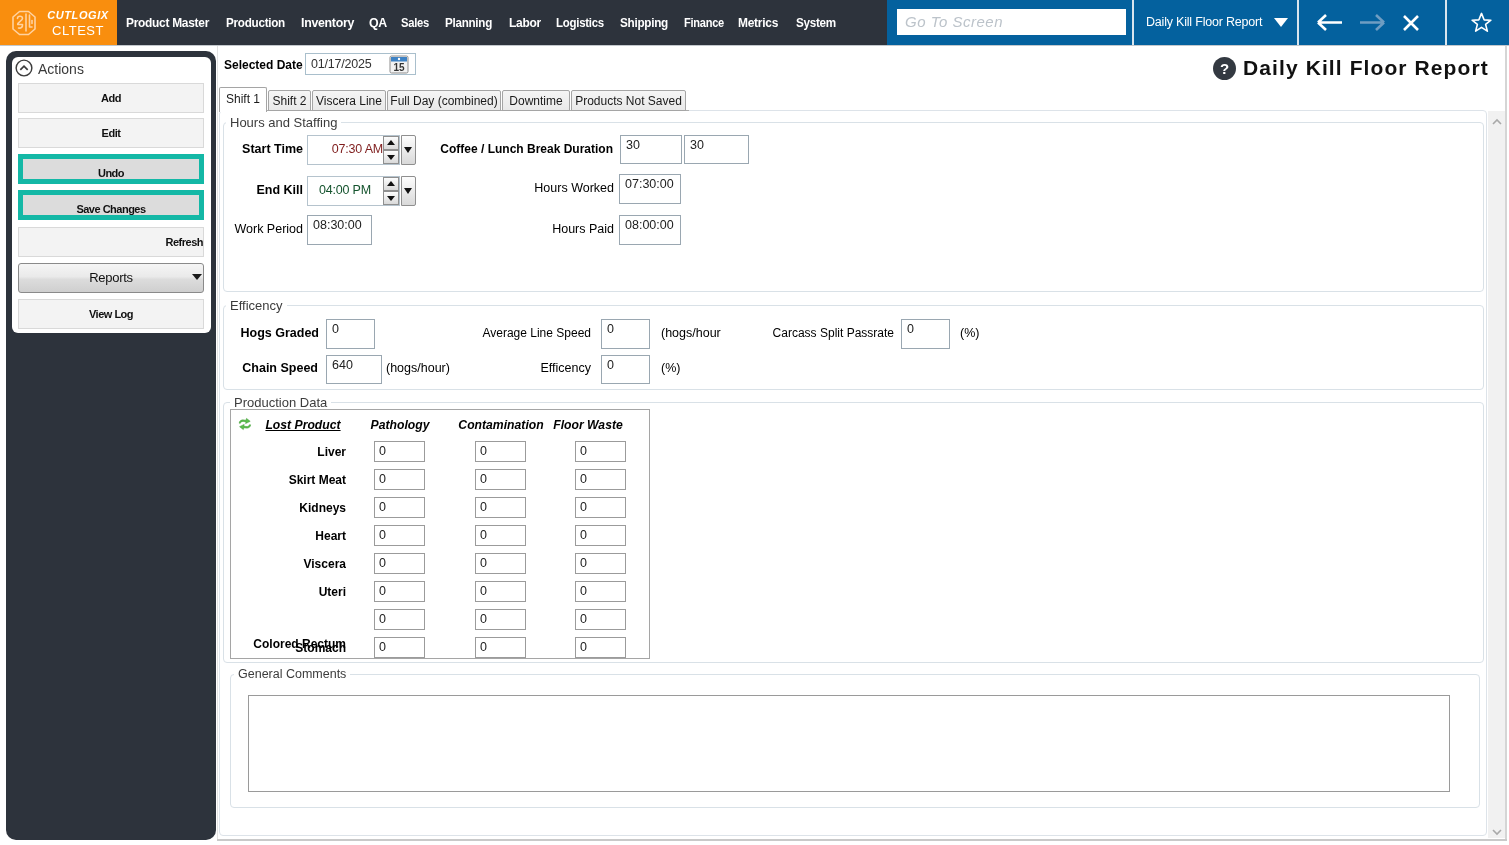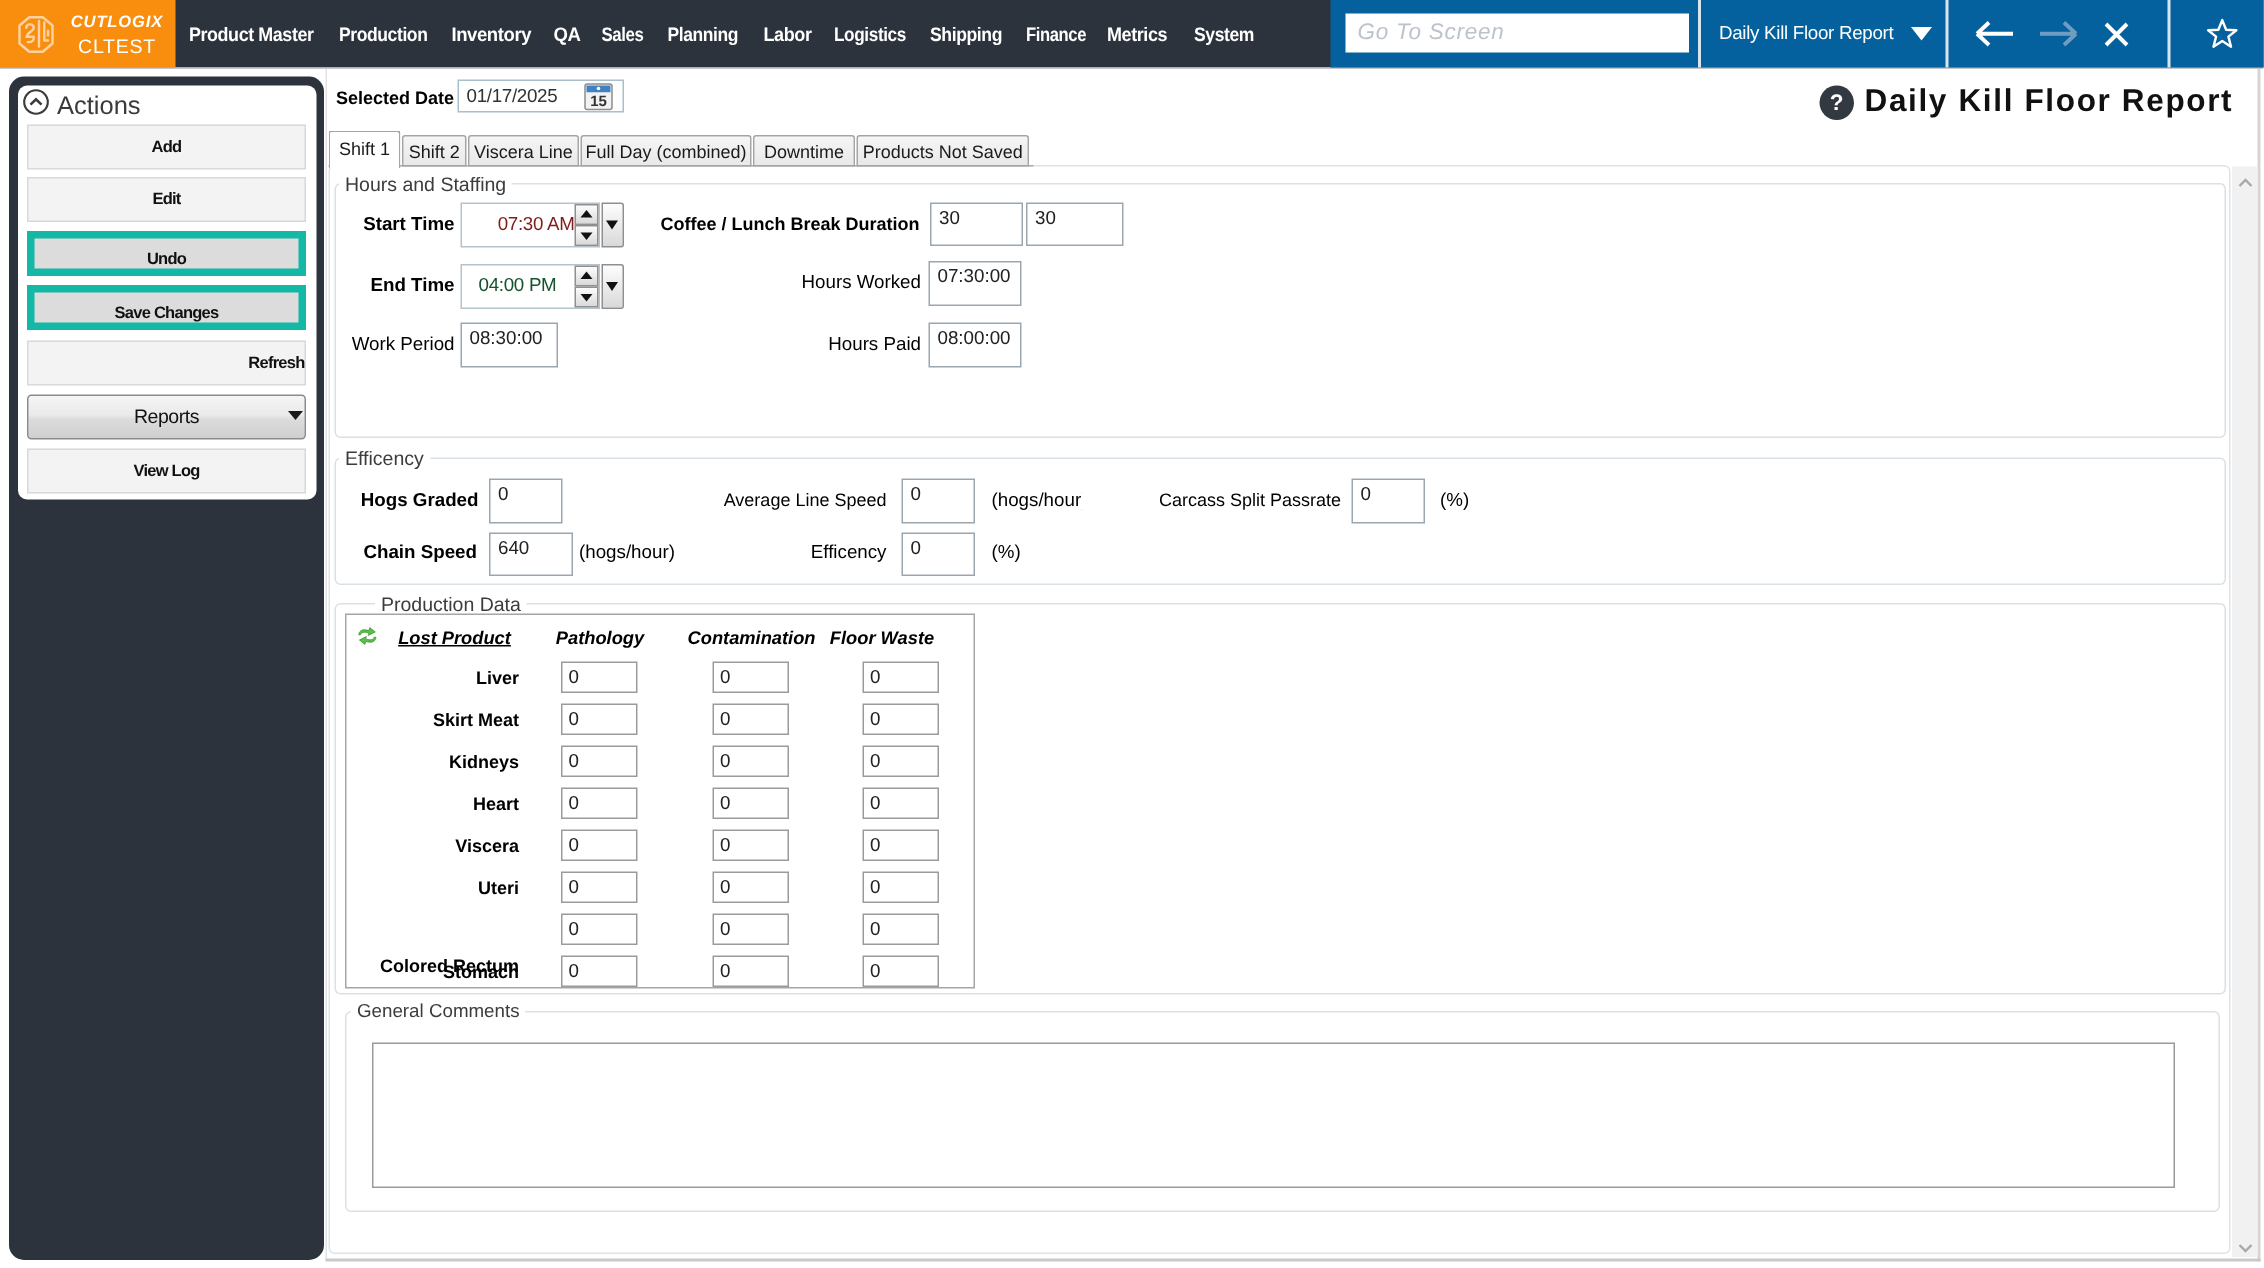--- a/index.html
+++ b/index.html
@@ -69,21 +69,21 @@
 <svg class="a" style="left:1470px;top:11px;" width="23" height="23" viewBox="0 0 24 24">
     <path d="M12 2.5 L14.7 9.2 L21.8 9.6 L16.3 14 L18.1 21 L12 17.1 L5.9 21 L7.7 14 L2.2 9.6 L9.3 9.2 Z" fill="none" stroke="#fff" stroke-width="1.7" stroke-linejoin="round"></path>
   </svg>
 
 <div class="a" style="left:6px;top:51px;width:210px;height:789px;background:#2d333c;border-radius:10px;"></div>
 <div class="a" style="left:12px;top:57px;width:199px;height:276px;background:#fff;border-radius:6px;"></div>
 <svg class="a" style="left:15px;top:59px;" width="18" height="18" viewBox="0 0 19 19">
     <circle cx="9.5" cy="9.5" r="8.3" fill="none" stroke="#3c3c3c" stroke-width="1.5"></circle>
     <path d="M5.6 11.4 L9.5 7.6 L13.4 11.4" fill="none" stroke="#3c3c3c" stroke-width="1.8"></path>
   </svg>
-<div class="a" style="left:38px;top:61px;font-size:17px;color:#3a3a3a;">Actions</div>
+<div class="a" style="left:38px;top:61px;font-size:14px;color:#3a3a3a;">Actions</div>
 
 <div class="btn" style="top:83px;">Add</div>
 <div class="btn" style="top:118px;">Edit</div>
 <div class="btn dark" style="top:154px;">Undo</div>
 <div class="btn dark" style="top:190px;">Save Changes</div>
 <div class="btn" style="top:227px;text-align:right;">Refresh</div>
 <div class="btn" style="top:263px;background:linear-gradient(#f5f5f5,#eaeaea 45%,#dcdcdc 55%,#cfcfcf);border:1px solid #8a8a8a;border-radius:3px;font-weight:normal;font-size:13px;letter-spacing:-0.3px;">Reports</div>
 <div class="a" style="left:192px;top:274px;width:0;height:0;border-left:5px solid transparent;border-right:5px solid transparent;border-top:6px solid #1a1a1a;"></div>
 <div class="btn" style="top:299px;">View Log</div>
 
@@ -127,21 +127,21 @@
 <div class="lblb" style="left:183px;top:142px;width:120px;text-align:right;">Start Time</div>
 <div class="a" style="left:307px;top:135px;width:93px;height:30px;background:#fff;border:1px solid #b5c3cd;"></div>
 <div class="a" style="left:307px;top:135px;width:76px;height:30px;line-height:29px;font-size:12.5px;letter-spacing:-0.2px;color:#7f1d1d;text-align:right;">07:30 AM</div>
 <div class="a" style="left:383px;top:136px;width:16px;height:14px;background:linear-gradient(#fdfdfd,#d9d9d9);border:1px solid #8f8f8f;"></div>
 <div class="a" style="left:383px;top:150px;width:16px;height:14px;background:linear-gradient(#fdfdfd,#d9d9d9);border:1px solid #8f8f8f;"></div>
 <div class="a" style="left:387px;top:140px;width:0;height:0;border-left:4px solid transparent;border-right:4px solid transparent;border-bottom:5px solid #111;"></div>
 <div class="a" style="left:387px;top:155px;width:0;height:0;border-left:4px solid transparent;border-right:4px solid transparent;border-top:5px solid #111;"></div>
 <div class="a" style="left:401px;top:135px;width:15px;height:30px;background:linear-gradient(#fdfdfd,#d9d9d9);border:1px solid #8f8f8f;border-radius:0 2px 2px 0;"></div>
 <div class="a" style="left:404px;top:147px;width:0;height:0;border-left:4.5px solid transparent;border-right:4.5px solid transparent;border-top:6px solid #111;"></div>
 
-<div class="lblb" style="left:183px;top:183px;width:120px;text-align:right;">End Time</div>
+<div class="lblb" style="left:183px;top:183px;width:120px;text-align:right;">End Kill</div>
 <div class="a" style="left:307px;top:176px;width:93px;height:30px;background:#fff;border:1px solid #b5c3cd;"></div>
 <div class="a" style="left:307px;top:176px;width:76px;height:30px;line-height:29px;font-size:12.5px;letter-spacing:-0.2px;color:#14532d;text-align:center;">04:00 PM</div>
 <div class="a" style="left:383px;top:177px;width:16px;height:14px;background:linear-gradient(#fdfdfd,#d9d9d9);border:1px solid #8f8f8f;"></div>
 <div class="a" style="left:383px;top:191px;width:16px;height:14px;background:linear-gradient(#fdfdfd,#d9d9d9);border:1px solid #8f8f8f;"></div>
 <div class="a" style="left:387px;top:181px;width:0;height:0;border-left:4px solid transparent;border-right:4px solid transparent;border-bottom:5px solid #111;"></div>
 <div class="a" style="left:387px;top:196px;width:0;height:0;border-left:4px solid transparent;border-right:4px solid transparent;border-top:5px solid #111;"></div>
 <div class="a" style="left:401px;top:176px;width:15px;height:30px;background:linear-gradient(#fdfdfd,#d9d9d9);border:1px solid #8f8f8f;border-radius:0 2px 2px 0;"></div>
 <div class="a" style="left:404px;top:188px;width:0;height:0;border-left:4.5px solid transparent;border-right:4.5px solid transparent;border-top:6px solid #111;"></div>
 
 <div class="lbl" style="left:183px;top:222px;width:120px;text-align:right;">Work Period</div>
@@ -169,21 +169,21 @@
 <div class="lbl" style="left:661px;top:326px;width:60px;overflow:hidden;">(hogs/hour)</div>
 <div class="lbl" style="left:471px;top:361px;width:120px;text-align:right;">Efficency</div>
 <div class="inp" style="left:601px;top:355px;width:49px;height:29px;">0</div>
 <div class="lbl" style="left:661px;top:361px;">(%)</div>
 
 <div class="lbl" style="left:744px;top:326px;width:150px;text-align:right;font-size:12px;">Carcass Split Passrate</div>
 <div class="inp" style="left:901px;top:319px;width:49px;height:30px;">0</div>
 <div class="lbl" style="left:960px;top:326px;">(%)</div>
 
 <div class="gb" style="left:223px;top:402px;width:1261px;height:261px;"></div>
-<div class="gb-label" style="left:230px;top:396px;margin-left:20px;">Production Data</div>
+<div class="gb-label" style="left:230px;top:396px;">Production Data</div>
 <div class="a" style="left:230px;top:409px;width:420px;height:250px;background:#fff;border:1px solid #a5a5a5;"></div>
 <svg class="a" style="left:236px;top:415px;" width="18" height="18" viewBox="0 0 18 18">
   <path d="M3.2 8.2 C3.2 6 5.2 4.6 7.6 4.9 L10 5.3 L10.5 3.4 L14.2 6.3 L9.6 8.6 L10 6.9 L7.8 6.5 C6 6.2 4.6 7 4.4 8.2 Z" fill="#5abf4b" stroke="#37962c" stroke-width="0.5" stroke-linejoin="round"></path>
   <path d="M14.6 9.8 C14.6 12 12.6 13.4 10.2 13.1 L7.8 12.7 L7.3 14.6 L3.6 11.7 L8.2 9.4 L7.8 11.1 L10 11.5 C11.8 11.8 13.2 11 13.4 9.8 Z" fill="#5abf4b" stroke="#37962c" stroke-width="0.5" stroke-linejoin="round"></path>
 </svg>
 <div class="a" style="left:258px;top:418px;width:90px;text-align:center;font-weight:bold;font-style:italic;font-size:12.2px;text-decoration:underline;">Lost Product</div>
 <div class="a" style="left:355px;top:418px;width:90px;text-align:center;font-weight:bold;font-style:italic;font-size:12.2px;">Pathology</div>
 <div class="a" style="left:456px;top:418px;width:90px;text-align:center;font-weight:bold;font-style:italic;font-size:12.2px;">Contamination</div>
 <div class="a" style="left:543px;top:418px;width:90px;text-align:center;font-weight:bold;font-style:italic;font-size:12.2px;">Floor Waste</div>
 

